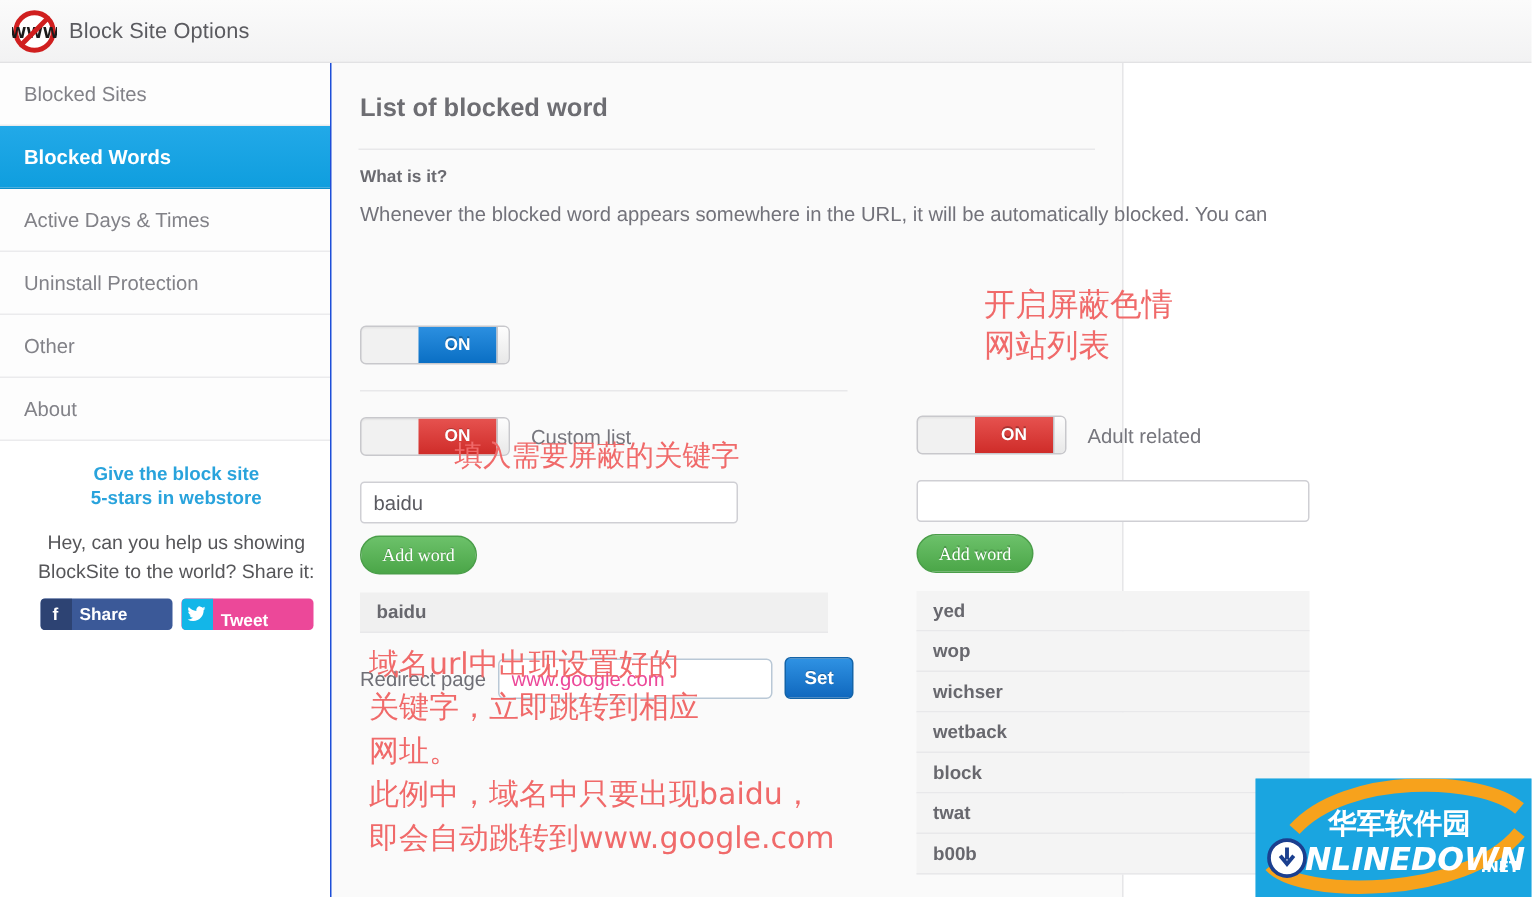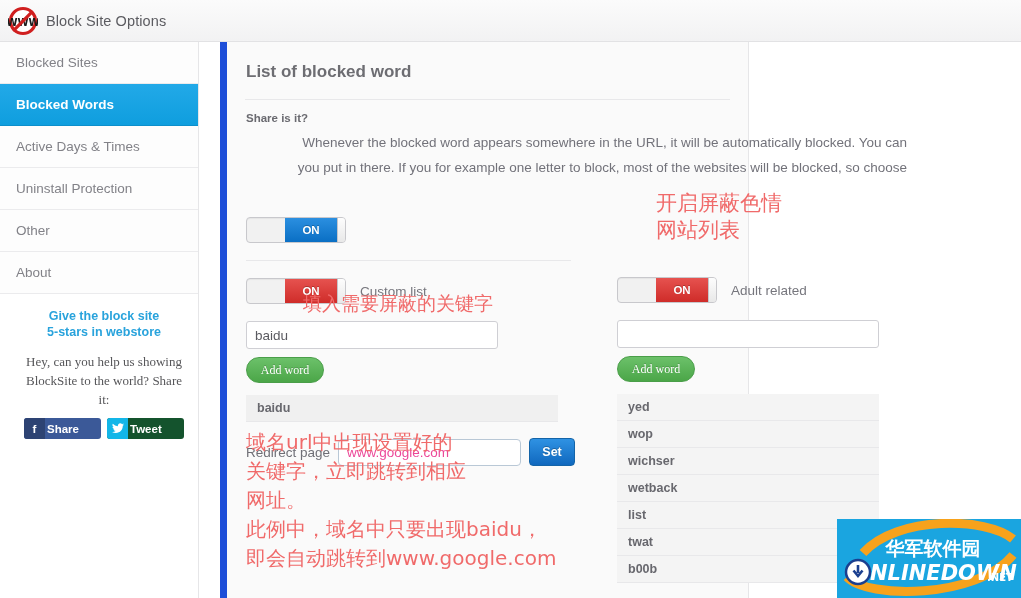--- a/index.html
+++ b/index.html
@@ -28,21 +28,21 @@
   #app-title {
     font-size: 14.5px;
     color: #5b5b60;
     letter-spacing: .1px;
     white-space: nowrap;
   }
 
   
   #sidebar {
     position: absolute; left: 0; top: 42px;
-    width: 199px; height: 556px;
+    width: 226px; height: 556px;
     background: #ffffff;
     border-right: 1px solid #e6e6e8;
   }
   .nav-item {
     height: 42px;
     display: flex; align-items: center;
     padding-left: 16px;
     font-size: 13.5px;
     color: #828288;
     border-bottom: 1px solid #ebebed;
@@ -72,21 +72,20 @@
     text-decoration: none;
     cursor: pointer;
   }
   #promo-text {
     margin-top: 12px;
     font-size: 13px;
     color: #565659;
     line-height: 19px;
     text-align: center;
     padding: 0 4px;
-    font-family: Liberation Serif, serif;
   }
   #share-row {
     display: flex; gap: 6px;
     margin-top: 9px;
     padding: 0 6px;
     justify-content: center;
   }
   .share-btn {
     height: 21px;
     display: flex; align-items: center;
@@ -102,29 +101,29 @@
     display: flex; align-items: center; justify-content: center;
     flex: 0 0 auto;
   }
   .share-btn .sb-label {
     padding: 0 26px 0 2px;
     flex: 1 1 auto;
     text-align: center;
   }
   #fb-btn { width: 88px; background: #3b5998; }
   #fb-btn .sb-icon { background: #2d4373; }
-  #tw-btn { width: 88px; background: #14532d; }
+  #tw-btn { width: 88px; background: #ec4899; align-items: flex-end; }
   #tw-btn .sb-icon { background: #13b6e8; }
 
   
   #content {
     position: absolute; left: 220px; top: 42px;
     width: 529px; height: 556px;
     background: #fafafa;
-    border-left: 7px solid #1d4ed8;
+    border-left: 1px solid #1d4ed8;
     border-right: 1px solid #e6e6e8;
   }
   #page-title {
     font-size: 17px;
     color: #6d6d72;
     font-weight: bold;
     padding: 20px 0 0 19px;
   }
   #title-rule {
     margin: 17px 18px 0 18px;
@@ -137,21 +136,20 @@
   #desc-heading {
     font-size: 11.5px; font-weight: bold;
     color: #6a6a70;
     margin-bottom: 6px;
   }
   .desc-line {
     font-size: 13.5px;
     color: #72727a;
     line-height: 25px;
     white-space: nowrap;
-    text-align: right;
   }
 
   
   #cols { position: absolute; left: 0; top: 172px; width: 660px; }
   .col { position: absolute; top: 0; }
   #col-left  { left: 19px;  width: 325px; }
   #col-right { left: 390px; width: 262px; }
 
   .switch-row {
     display: flex; align-items: center;
@@ -330,23 +328,22 @@
       </div>
     </div>
   </div>
 </div>
 
 <div id="content">
   <div id="page-title">List of blocked word</div>
   <div id="title-rule"></div>
 
   <div id="desc-block">
-    <div id="desc-heading">Share is it?</div>
+    <div id="desc-heading">What is it?</div>
     <div class="desc-line">Whenever the blocked word appears somewhere in the URL, it will be automatically blocked. You can</div>
-    <div class="desc-line">you put in there. If you for example one letter to block, most of the websites will be blocked, so choose</div>
   </div>
 
   <div id="cols">
 
     <div class="col" id="col-left">
       <div class="switch-row">
         <div class="toggle tg-blue">
           <div class="tg-on">ON</div>
           <div class="tg-knob"></div>
         </div>
@@ -379,21 +376,21 @@
       </div>
 
       <input class="word-input" type="text" value="" style="">
       <button class="add-word-btn">Add word</button>
 
       <div class="word-list">
         <div class="word-item">yed</div>
         <div class="word-item">wop</div>
         <div class="word-item">wichser</div>
         <div class="word-item">wetback</div>
-        <div class="word-item">list</div>
+        <div class="word-item">block</div>
         <div class="word-item">twat</div>
         <div class="word-item">b00b</div>
 
       </div>
     </div>
 
     <div id="redirect-row">
       <div id="redirect-label">Redirect page</div>
       <input id="redirect-input" type="text" value="www.google.com" style="">
       <button id="set-btn">Set</button>

